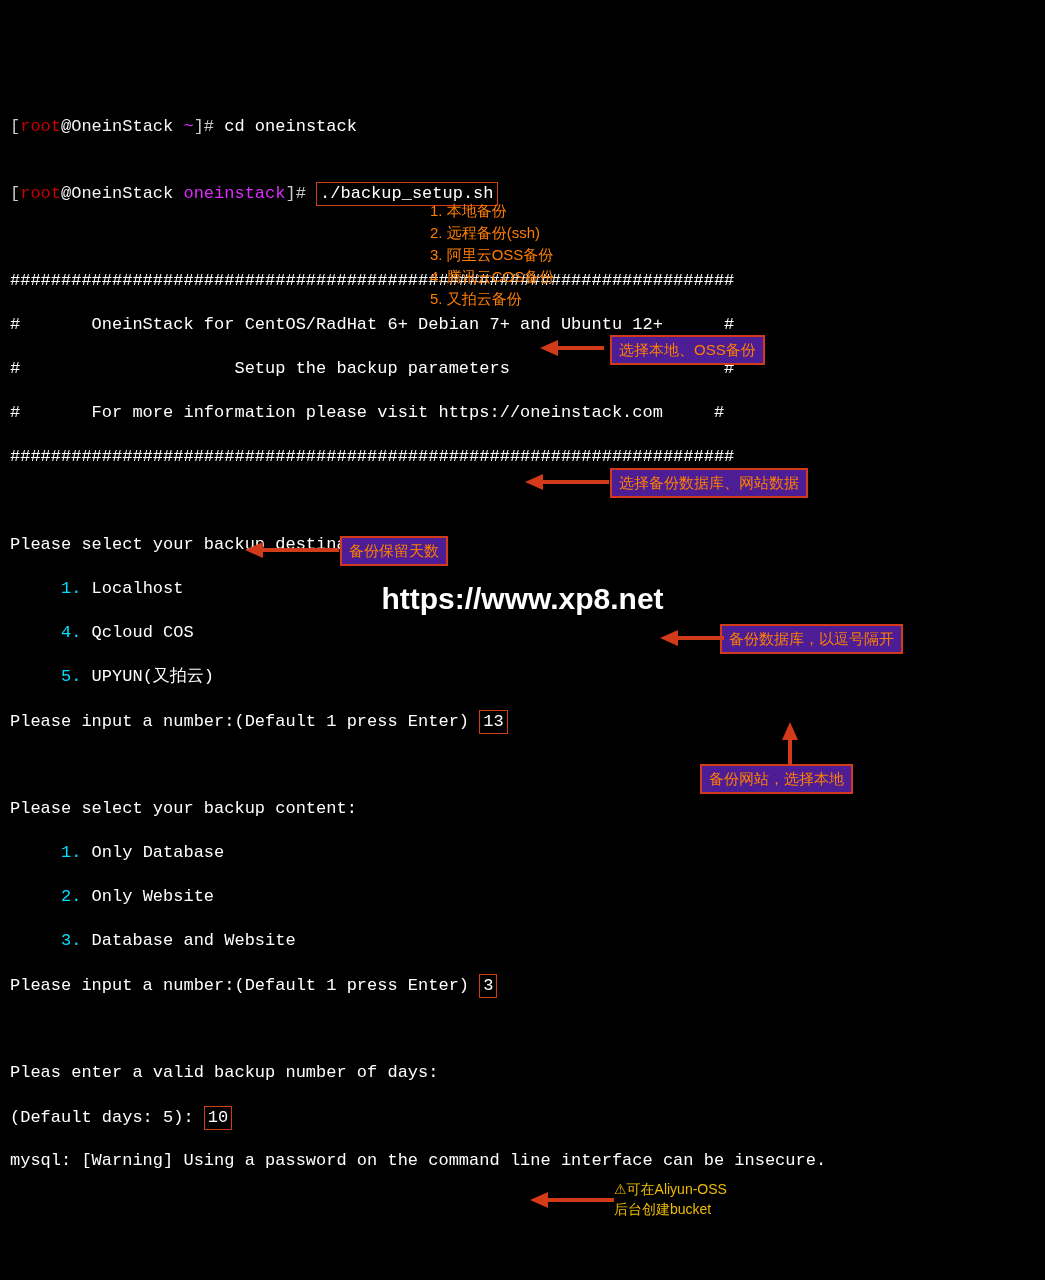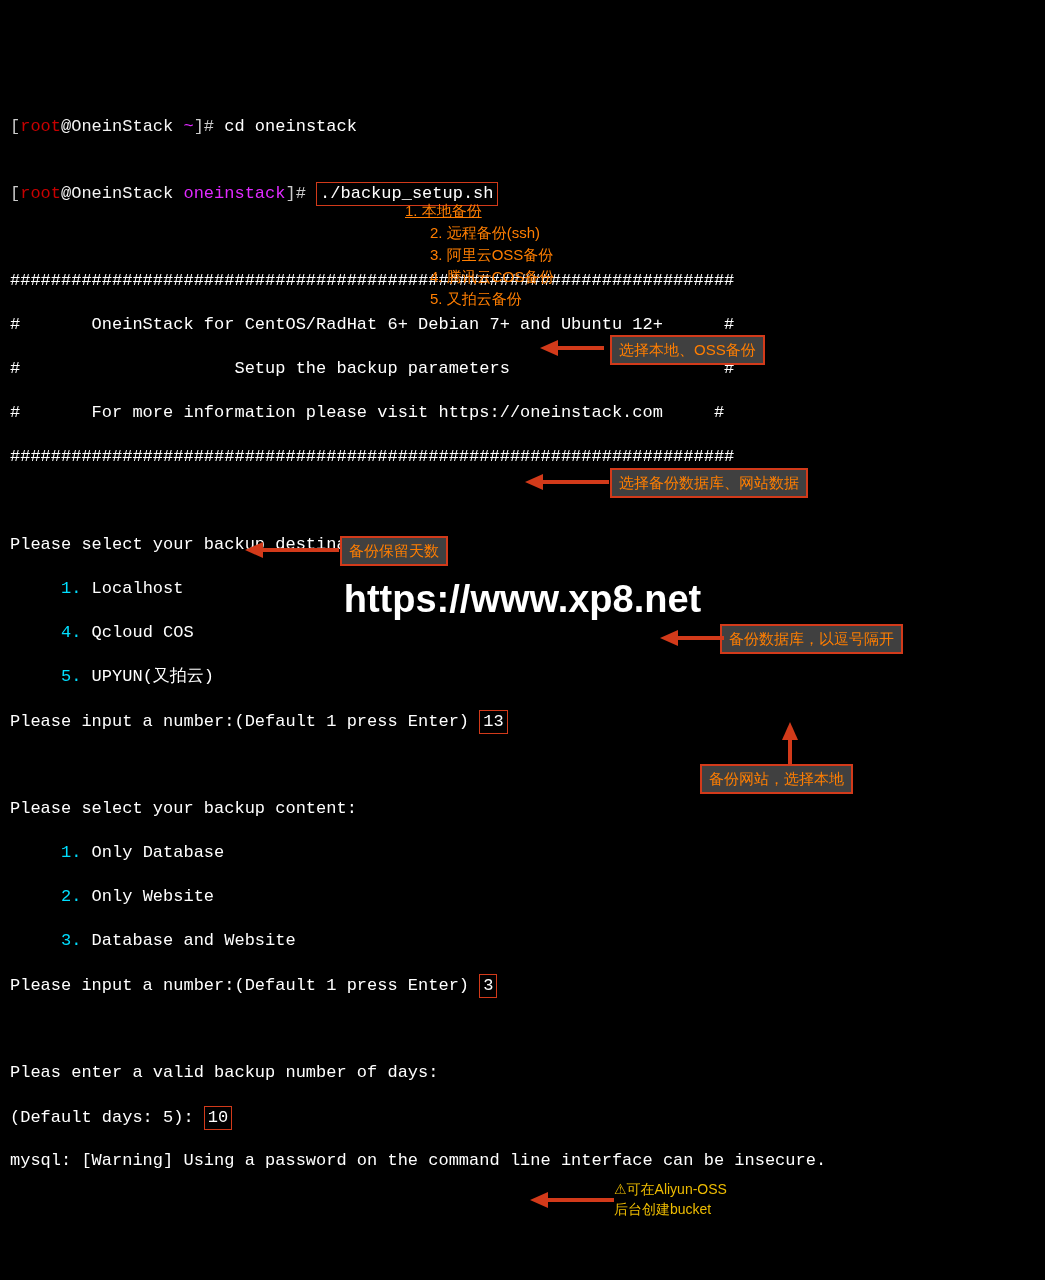--- a/index.html
+++ b/index.html
@@ -5,27 +5,27 @@
   html,body{margin:0;padding:0;background:#000;color:#fff;font-family:"Consolas","Monaco","Courier New",monospace;font-size:17px;line-height:22px;}
   .term{position:relative;width:1045px;height:1280px;padding:6px 10px;box-sizing:border-box;white-space:pre;}
   .line{height:22px;}
   .bracket{color:#ccc;}
   .user{color:#c70000;}   
   .host{color:#f5f5f5;}
   .tilde{color:#e02aff;}
   .cmd{color:#fff;}
   .num{color:#00dfff;}
   .box{border:1px solid #d23a1a;display:inline-block;box-sizing:border-box;padding:0 3px;}
-  .orange-label{position:absolute;background:#404040;border:2px solid #d23a1a;color:#ff7e00;font-family:"Microsoft YaHei","PingFang SC",sans-serif;font-size:15px;padding:2px 7px;white-space:nowrap;}
+  .orange-label{position:absolute;background:#4c1d95;border:2px solid #d23a1a;color:#ff7e00;font-family:"Microsoft YaHei","PingFang SC",sans-serif;font-size:15px;padding:2px 7px;white-space:nowrap;}
   .orange-small{position:absolute;color:#ff7e00;font-family:"Microsoft YaHei","PingFang SC",sans-serif;font-size:15px;white-space:nowrap;}
   .warn{position:absolute;color:#eebc00;font-family:"Microsoft YaHei","PingFang SC",sans-serif;font-size:14px;white-space:nowrap;}
   .arrow{position:absolute;pointer-events:none;}
   .arrow .shaft{position:absolute;background:#d23a1a;height:4px;}
   .arrow .head{position:absolute;width:0;height:0;border-top:8px solid transparent;border-bottom:8px solid transparent;border-right:18px solid #d23a1a;}
-  .watermark{position:absolute;left:0;right:0;text-align:center;font-weight:bold;font-size:38px;color:#fff;text-shadow:0 0 4px #000, 0 0 4px #000;font-family:Arial,sans-serif;}
+  .watermark{position:absolute;left:0;right:0;text-align:center;font-weight:bold;font-size:30px;color:#fff;text-shadow:0 0 4px #000, 0 0 4px #000;font-family:Arial,sans-serif;}
 </style>
 </head>
 <body>
 <div class="term">
 
 
 
 
 <div class="line"><span class="bracket">[</span><span class="user">root</span><span class="host">@</span><span class="host">OneinStack</span> <span class="tilde">~</span><span class="bracket">]</span><span class="bracket"># </span><span class="cmd">cd oneinstack</span></div>
 
@@ -68,21 +68,21 @@
 
 
 
 
 
 
 
 
 
 
-<div class="orange-small" style="top:200px;left:405px;text-decoration:underline;">1. 本地备份</div>
+<div class="orange-small" style="top:200px;left:430px;">1. 本地备份</div>
 <div class="orange-small" style="top:222px;left:430px;">2. 远程备份(ssh)</div>
 <div class="orange-small" style="top:244px;left:430px;">3. 阿里云OSS备份</div>
 <div class="orange-small" style="top:266px;left:430px;">4. 腾讯云COS备份</div>
 <div class="orange-small" style="top:288px;left:430px;">5. 又拍云备份</div>
 
 <div class="orange-label" style="top:335px;left:610px;">选择本地、OSS备份</div>
 <div class="arrow" style="top:340px;left:540px;width:60px;height:16px;"><div class="head" style="left:0;top:0;"></div><div class="shaft" style="left:14px;top:6px;width:50px;"></div></div>
 
 <div class="orange-label" style="top:468px;left:610px;">选择备份数据库、网站数据</div>
 <div class="arrow" style="top:474px;left:525px;width:75px;height:16px;"><div class="head" style="left:0;top:0;"></div><div class="shaft" style="left:14px;top:6px;width:70px;"></div></div>

